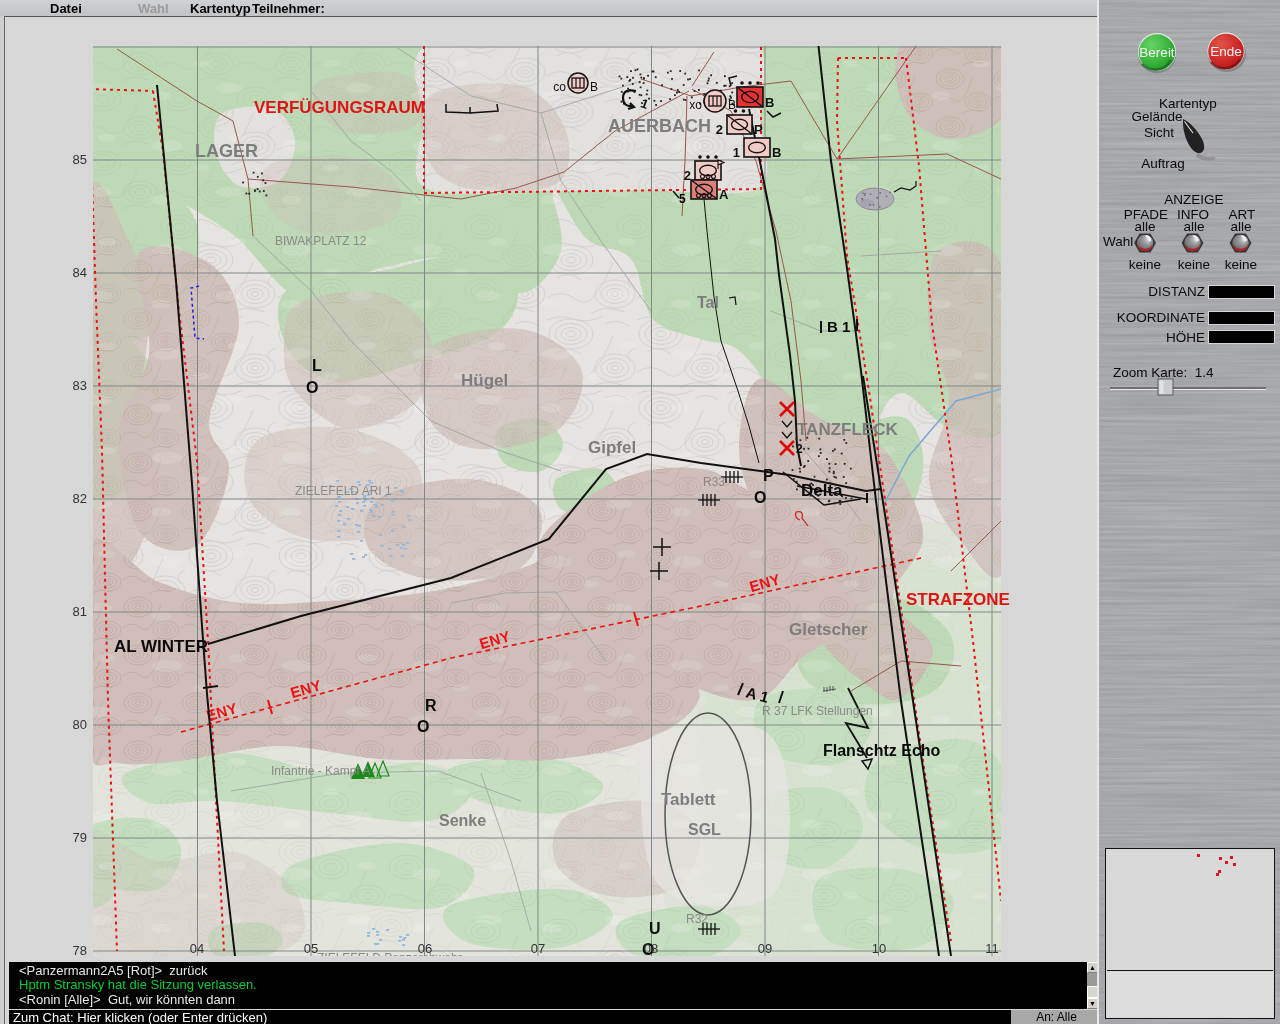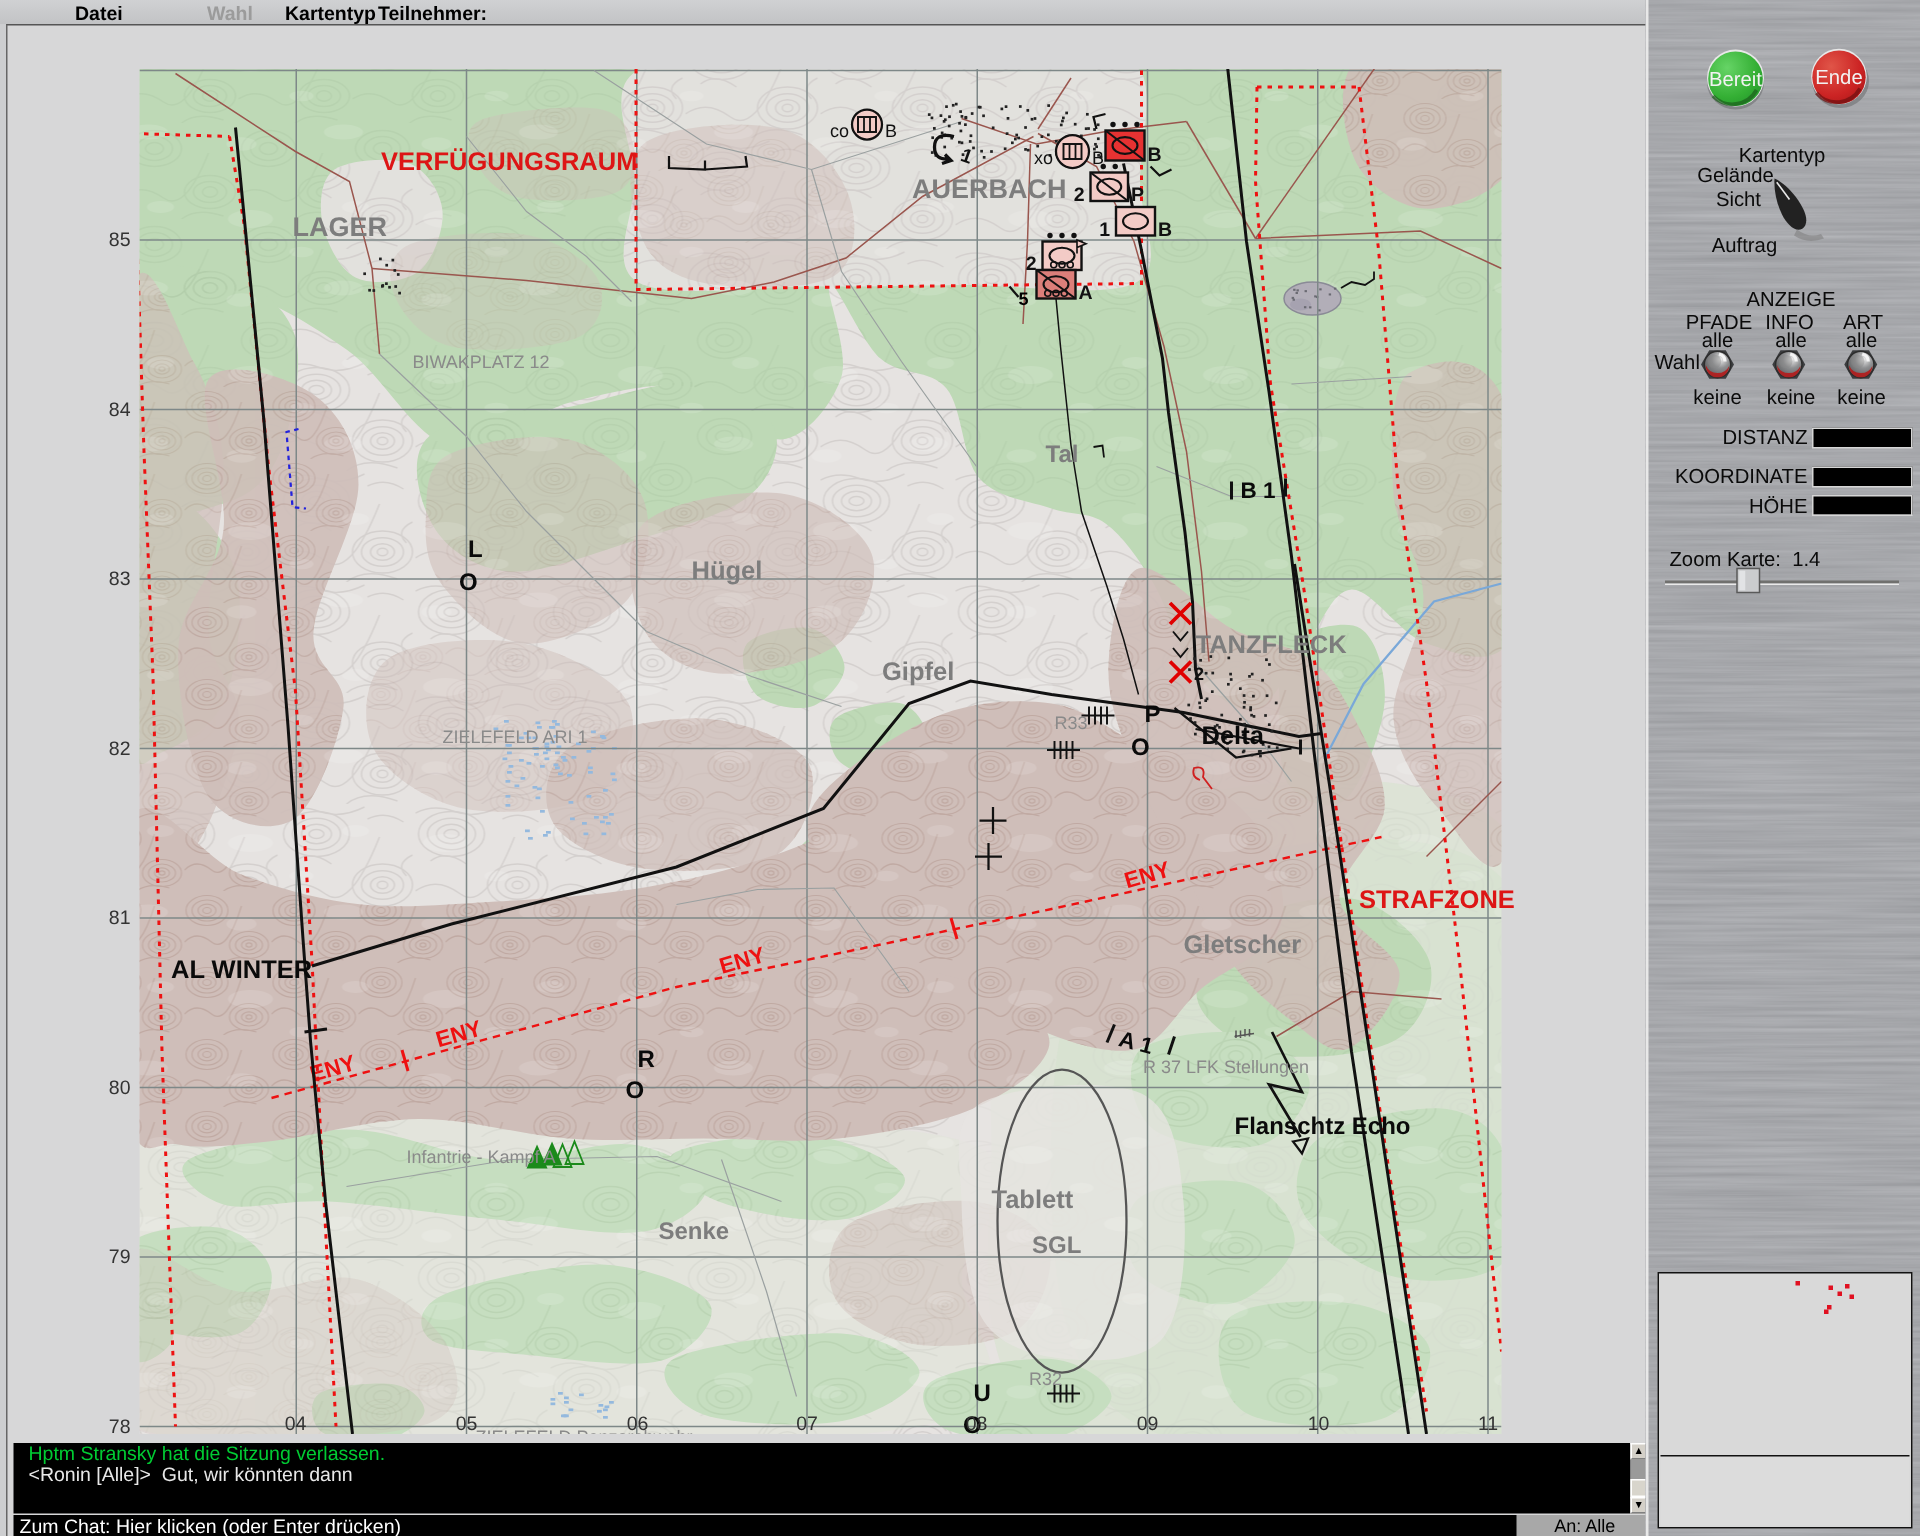--- a/index.html
+++ b/index.html
@@ -707,20 +707,21 @@
 <text x="418" y="935" text-anchor="middle">06</text>
 <text x="531" y="935" text-anchor="middle">07</text>
 <text x="644" y="935" text-anchor="middle">08</text>
 <text x="758" y="935" text-anchor="middle">09</text>
 <text x="872" y="935" text-anchor="middle">10</text>
 <text x="985" y="935" text-anchor="middle">11</text>
 </g>
 </svg>
     </div>
     <div id="chatbox">
+      <div style="padding-top:2px;">&lt;Panzermann2A5 [Rot]&gt;&nbsp; zurück</div>
       <div class="green">Hptm Stransky hat die Sitzung verlassen.</div>
       <div>&lt;Ronin [Alle]&gt;&nbsp; Gut, wir könnten dann</div>
     </div>
     <div id="chatscroll">
       <div class="sbtn" style="top:0;">▲</div>
       <div style="position:absolute;left:0;top:24px;width:11px;height:12px;background:#d8d5cc;border:1px solid #fff;box-sizing:border-box;"></div>
       <div class="sbtn" style="top:36px;">▼</div>
     </div>
     <div id="chatbar">
       <span style="padding-left:4px;">Zum Chat: Hier klicken (oder Enter drücken)</span>

